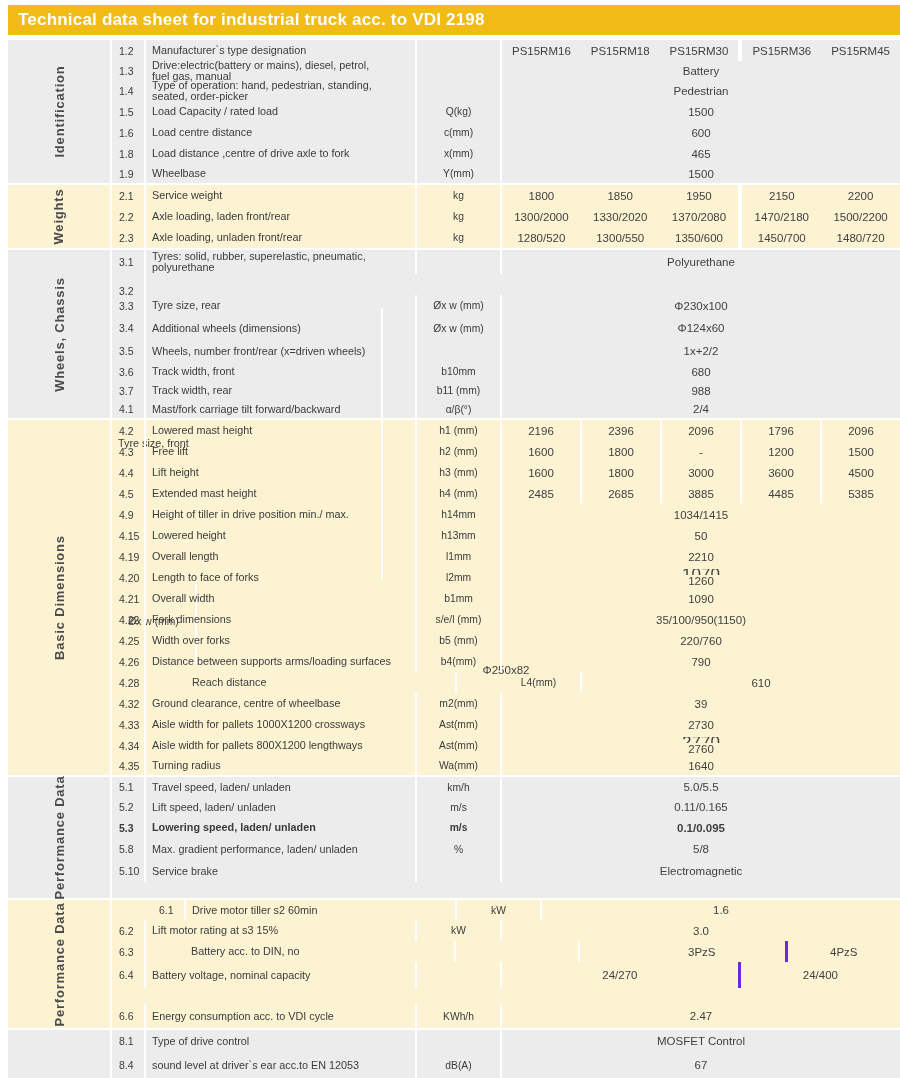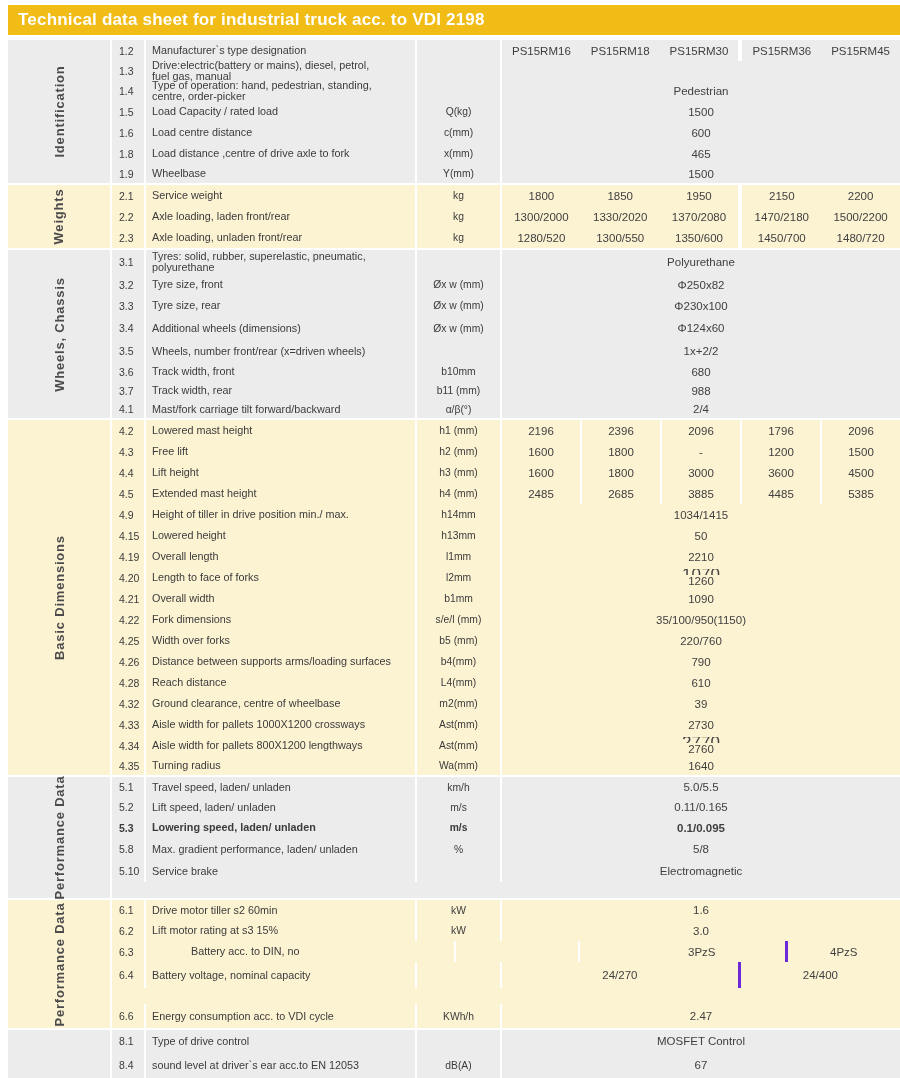--- a/index.html
+++ b/index.html
@@ -93,25 +93,28 @@
               <div class="v-cell gap34">PS15RM30</div>
               <div class="v-cell">PS15RM36</div>
               <div class="v-cell">PS15RM45</div>
             </div>
           </div>
           <div class="row" style="height: 20px;">
             <div class="c-no">1.3</div>
             <div class="c-desc">Drive:electric(battery or mains),  diesel,  petrol,
 fuel gas,  manual</div>
             <div class="c-unit"></div>
+            <div class="c-vals">
+              <div class="v-span">Battery</div>
+            </div>
           </div>
           <div class="row" style="height: 20px;">
             <div class="c-no">1.4</div>
             <div class="c-desc">Type of operation: hand, pedestrian, standing,
-centre, order-picker</div>
+seated, order-picker</div>
             <div class="c-unit"></div>
             <div class="c-vals">
               <div class="v-span">Pedestrian</div>
             </div>
           </div>
           <div class="row" style="height: 21px;">
             <div class="c-no">1.5</div>
             <div class="c-desc">Load Capacity / rated load</div>
             <div class="c-unit">Q(kg)</div>
             <div class="c-vals">
@@ -194,21 +197,21 @@
         <div class="rows">
           <div class="row" style="height: 24px;">
             <div class="c-no">3.1</div>
             <div class="c-desc">Tyres: solid,  rubber, superelastic, pneumatic,
 polyurethane</div>
             <div class="c-unit"></div>
             <div class="c-vals">
               <div class="v-span">Polyurethane</div>
             </div>
           </div>
-          <div class="row" style="height: 21px;">
+          <div class="row" style="height: 21px; flex-direction: column;">
             <div class="c-no">3.2</div>
             <div class="c-desc">Tyre size, front</div>
             <div class="c-unit">Øx w (mm)</div>
             <div class="c-vals">
               <div class="v-span">Φ250x82</div>
             </div>
           </div>
           <div class="row" style="height: 21px;">
             <div class="c-no">3.3</div>
             <div class="c-desc">Tyre size, rear</div>
@@ -372,21 +375,21 @@
             </div>
           </div>
           <div class="row" style="height: 21px;">
             <div class="c-no">4.26</div>
             <div class="c-desc">Distance between supports arms/loading surfaces</div>
             <div class="c-unit">b4(mm)</div>
             <div class="c-vals">
               <div class="v-span">790</div>
             </div>
           </div>
-          <div class="row" style="height: 21px;">
+          <div class="row" style="height: 21px; gap: 40px;">
             <div class="c-no">4.28</div>
             <div class="c-desc">Reach distance</div>
             <div class="c-unit">L4(mm)</div>
             <div class="c-vals">
               <div class="v-span">610</div>
             </div>
           </div>
           <div class="row" style="height: 21px;">
             <div class="c-no">4.32</div>
             <div class="c-desc">Ground clearance, centre of wheelbase</div>
@@ -470,21 +473,21 @@
             </div>
           </div>
           <div class="spacer" style="height: 16px;"></div>
         </div>
       </div>
       <div class="section tone-cream">
         <div class="side-cell">
           <span>Performance Data</span>
         </div>
         <div class="rows">
-          <div class="row" style="height: 20px;">
+          <div class="row" style="height: 20px; margin-left: 40px;">
             <div class="c-no">6.1</div>
             <div class="c-desc">Drive motor tiller s2 60min</div>
             <div class="c-unit">kW</div>
             <div class="c-vals">
               <div class="v-span">1.6</div>
             </div>
           </div>
           <div class="row" style="height: 21px;">
             <div class="c-no">6.2</div>
             <div class="c-desc">Lift motor rating at s3 15%</div>

